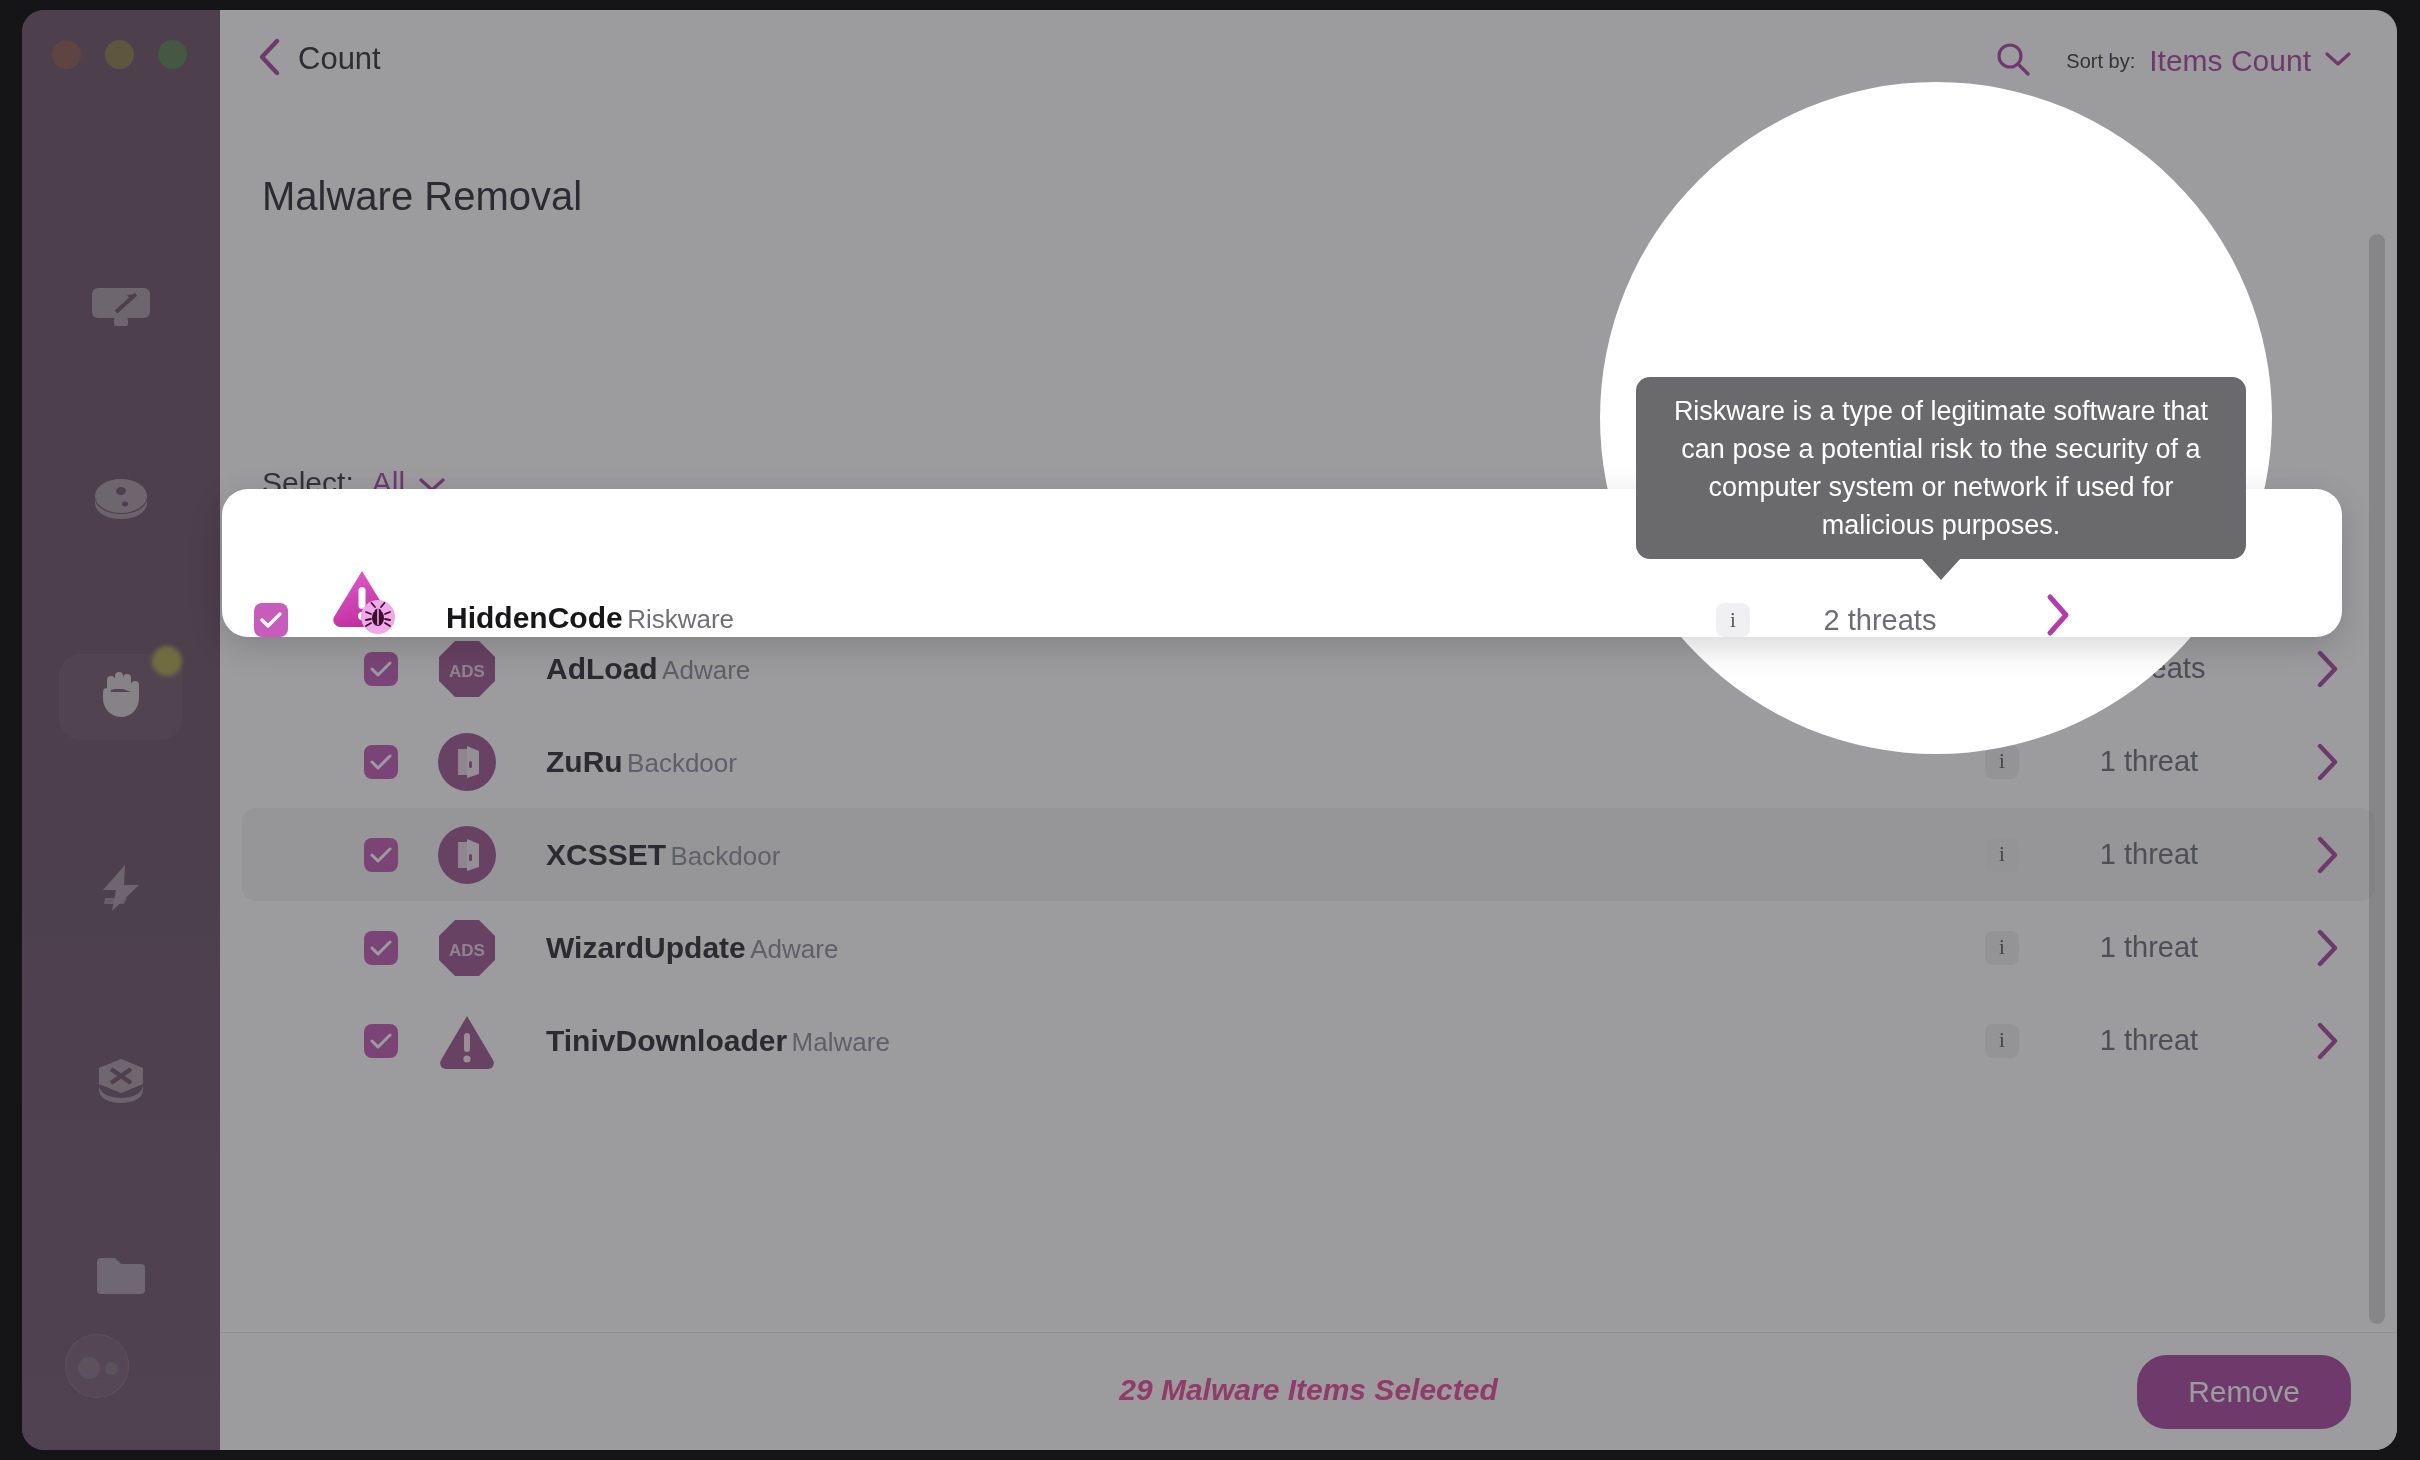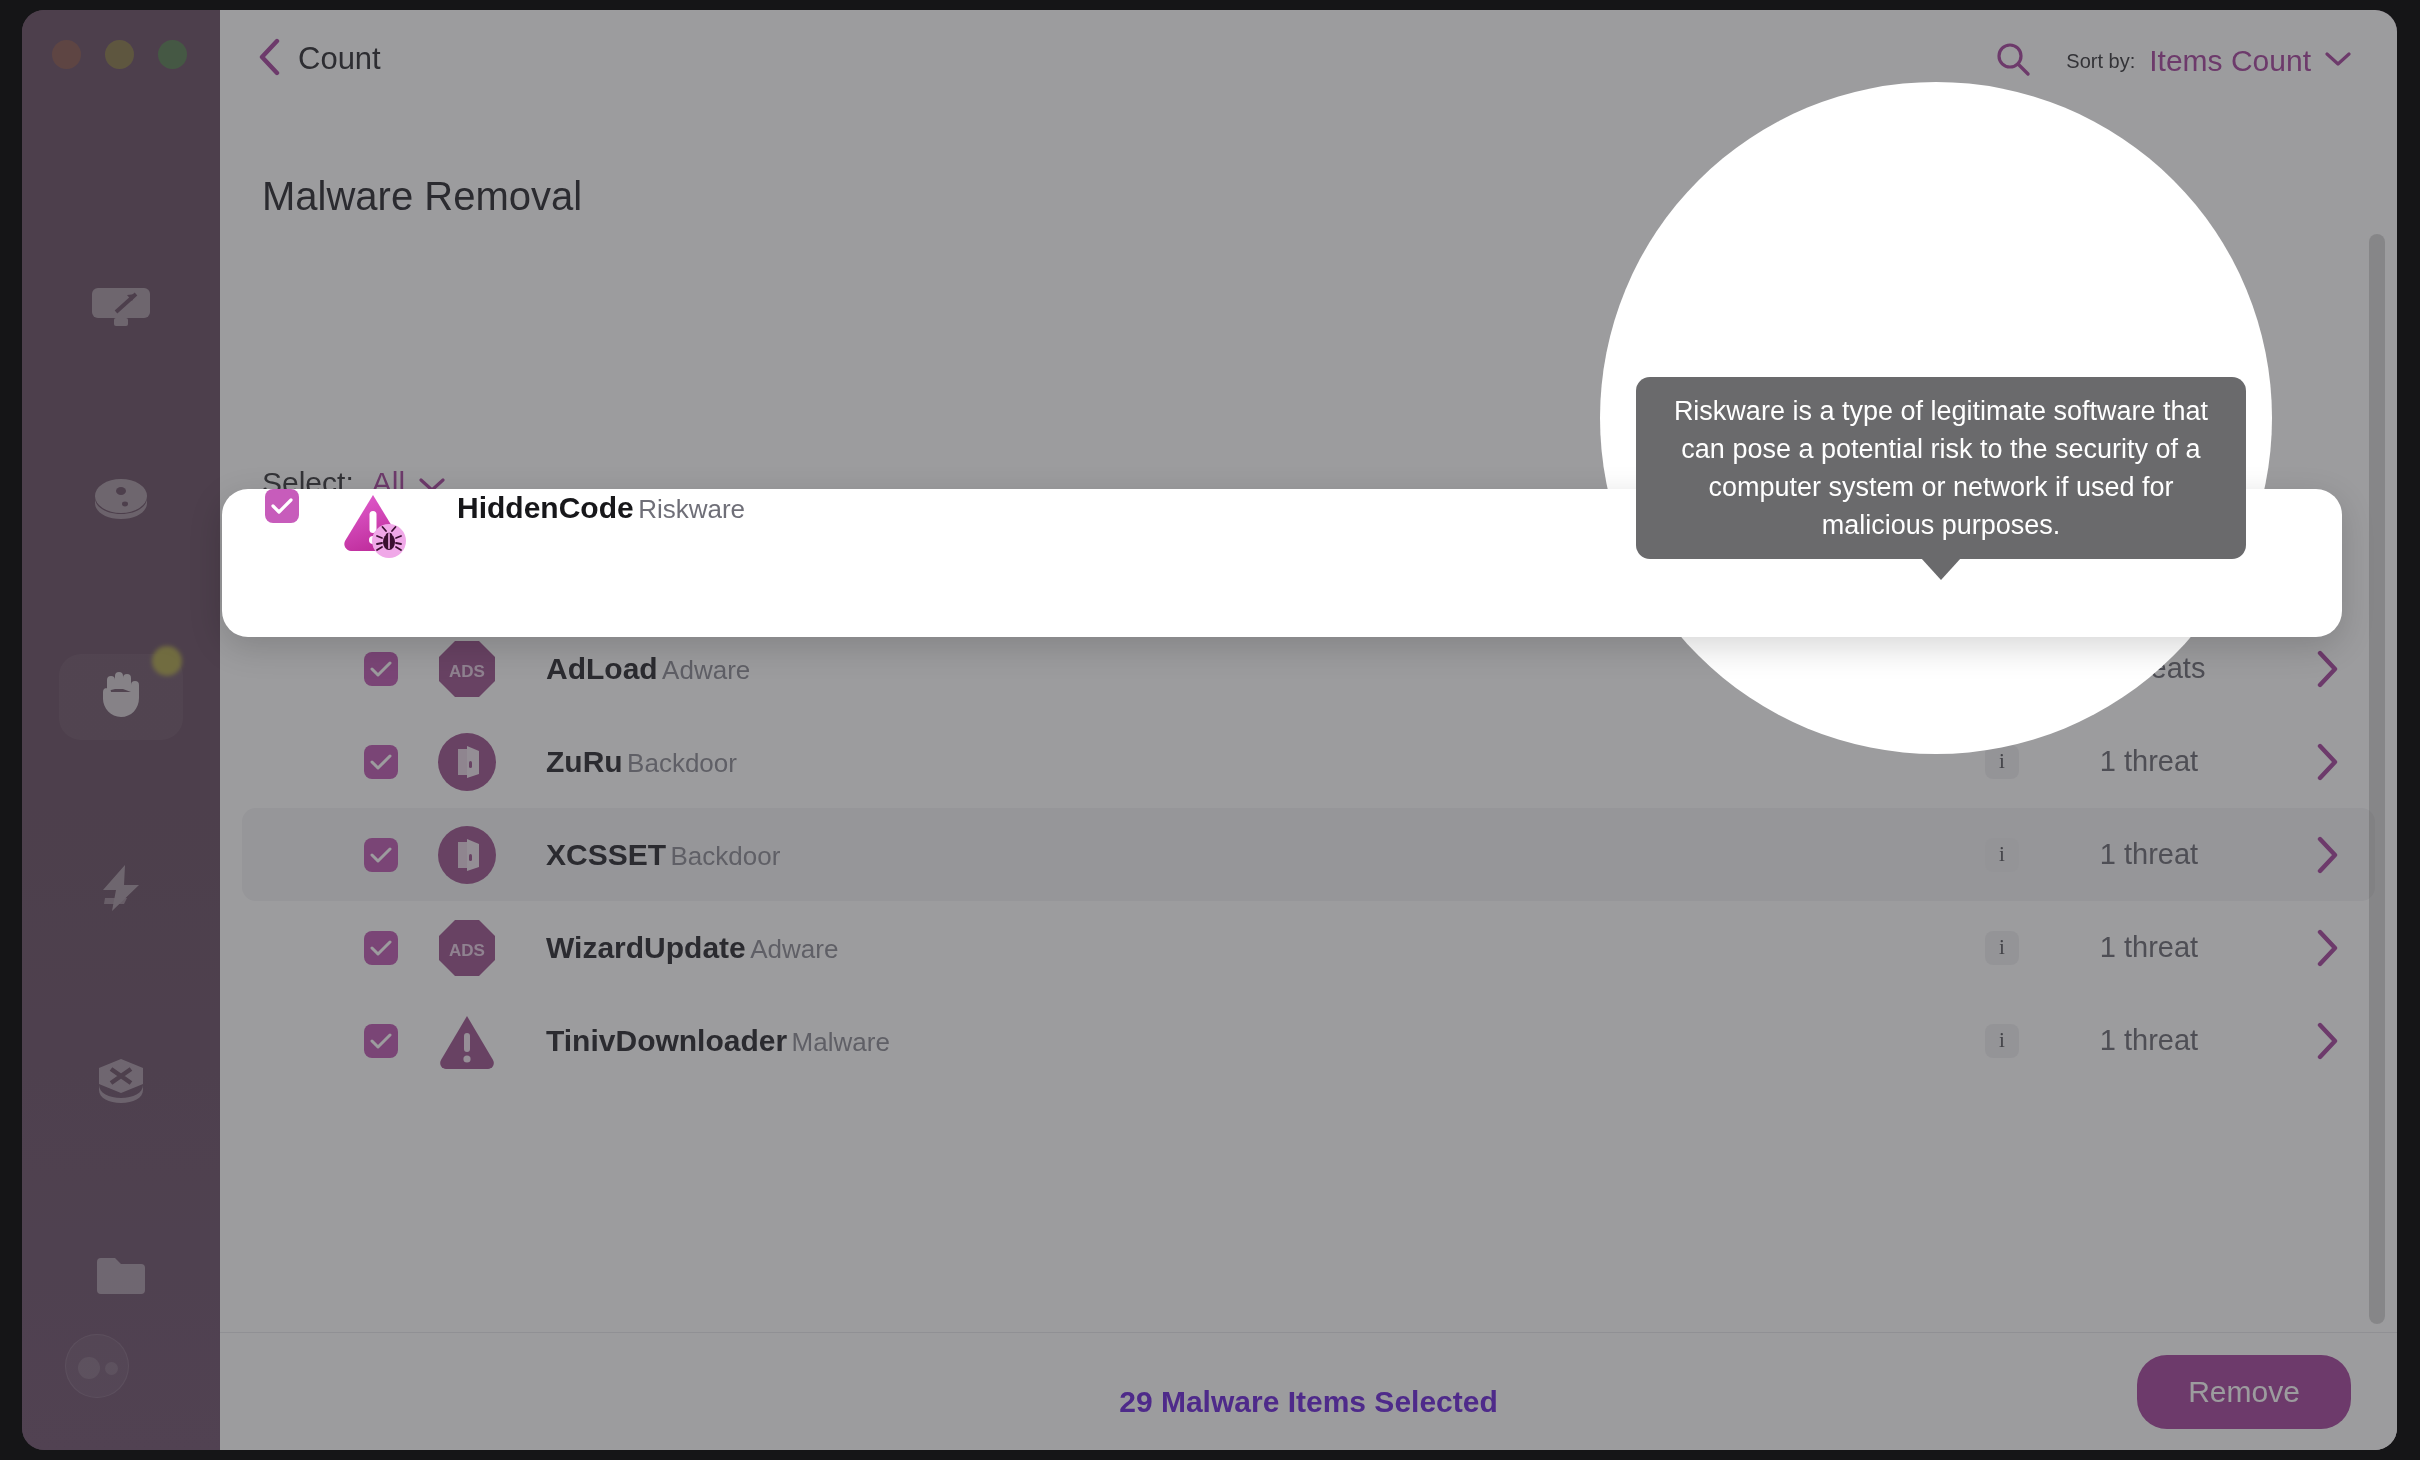--- a/index.html
+++ b/index.html
@@ -163,22 +163,22 @@
     background: rgba(0,0,0,.16);
   }
 
   
   .bottombar {
     position: absolute; left: 0; right: 0; bottom: 0; height: 118px;
     background: #ffffff;
     border-top: 1px solid #e9e9ec;
   }
   .bottom-text {
-    position: absolute; left: 0; right: 0; top: 52px;
-    text-align: center; font-size: 30px; color: #6d28d9; font-weight: 700;
+    position: absolute; left: 0; right: 0; top: 40px;
+    text-align: center; font-size: 30px; color: #ec4899; font-weight: 700; font-style: italic;
   }
   .remove-btn {
     position: absolute; right: 46px; top: 22px;
     width: 214px; height: 74px; border-radius: 30px;
     background: #a6479f;
     display: flex; align-items: center; justify-content: center;
     font-size: 30px; color: #ffffff; cursor: pointer;
   }
 
   
@@ -204,21 +204,21 @@
     left: 1600px; top: 82px;
     width: 672px; height: 672px;
     background: #ffffff;
     border-radius: 50%;
   }
 
   
   .bright-row {
     position: absolute; left: 222px; top: 489px;
     width: 1884px; height: 148px;
-    display: flex; align-items: flex-start; padding-left: 11px;
+    display: flex; align-items: flex-end;
   }
   .bright-row .row-check { margin-left: 32px; background: #c75cbb; }
   .bright-row .row-name { color: #17171a; }
   .bright-row .row-type { color: #6f6f78; }
   .bright-row .row-count { color: #6d6d75; }
 
   
   .tooltip {
     position: absolute;
     left: 1636px; top: 377px;

